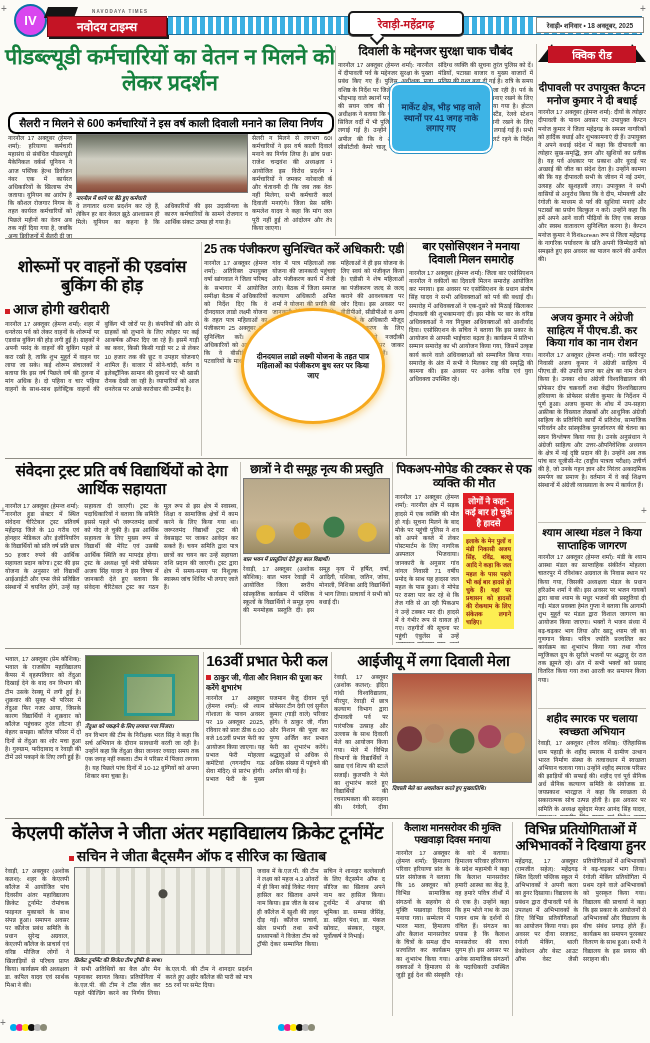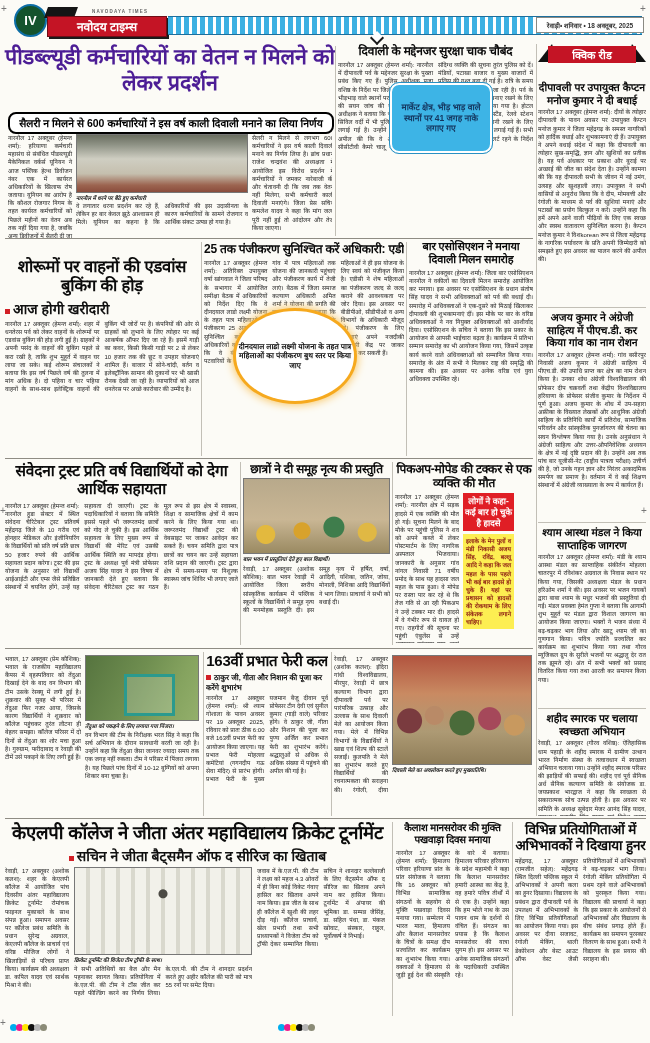--- a/index.html
+++ b/index.html
@@ -1,53 +1,53 @@
 <!DOCTYPE html>
 <html lang="hi"><head>
 <meta charset="utf-8">
 <style>
   html,body{margin:0;padding:0;}
   body{font-family:"Liberation Sans","DejaVu Sans",sans-serif;background:#e8e6e0;}
   .page{position:relative;width:650px;height:1043px;background:#fcfbf6;margin:0 auto;overflow:hidden;}
   .crop{position:absolute;color:#777;font-size:10px;line-height:1;font-weight:400;}
   
-  .logo-circle{position:absolute;left:14px;top:4px;width:29px;height:29px;border-radius:50%;background:#14532d;color:#fff;font-weight:800;font-size:13px;display:flex;align-items:center;justify-content:center;border:2px solid #0d6ea6;}
+  .logo-circle{position:absolute;left:14px;top:4px;width:29px;height:29px;border-radius:50%;background:#d946ef;color:#fff;font-weight:800;font-size:13px;display:flex;align-items:center;justify-content:center;border:2px solid #0d6ea6;}
   .black-flag{position:absolute;left:46px;top:7px;width:30px;height:11px;background:#151515;transform:skewX(-20deg);}
   .brand-small{position:absolute;left:92px;top:9px;font-size:4.5px;letter-spacing:1.2px;color:#666;font-weight:700;}
   .brand-box{position:absolute;left:47px;top:16px;width:118px;height:19px;background:#c41425;border:1px solid #6f0d16;color:#fff;font-weight:800;font-size:12px;display:flex;align-items:center;justify-content:center;box-shadow:2px 2px 0 #1a1a1a;}
   .checker{position:absolute;left:168px;top:16px;width:474px;height:17px;background:repeating-linear-gradient(90deg,#3cb0e2 0 5px,#ffffff 5px 8px);border-top:1px solid #1d6f9d;border-bottom:1px solid #1d6f9d;}
   .edition-badge{position:absolute;left:348px;top:11px;width:112px;height:21px;background:#fff;border:2px solid #1a1a1a;border-radius:5px;color:#c41425;font-weight:800;font-size:11px;display:flex;align-items:center;justify-content:center;box-shadow:0 1px 0 #555;}
   .edition-pointer{position:absolute;left:372px;top:33px;width:8px;height:8px;background:#fff;border-right:2px solid #1a1a1a;border-bottom:2px solid #1a1a1a;transform:rotate(45deg);}
   .date-box{position:absolute;left:536px;top:17px;width:106px;height:14px;background:#fff;border:1px solid #8a8a84;font-size:6.5px;font-weight:700;color:#333;display:flex;align-items:center;justify-content:center;}
   
   .art{position:absolute;overflow:hidden;}
   .hl{font-weight:800;text-align:center;color:#0b0b0b;line-height:1.18;letter-spacing:-0.2px;}
   .body{font-size:6px;line-height:1.36;text-align:justify;color:#242424;}
   .cols2{column-count:2;column-gap:5px;}
   .cols3{column-count:3;column-gap:5px;}
   .caption{font-size:5.5px;font-weight:700;font-style:italic;color:#191919;margin-top:1px;white-space:nowrap;overflow:hidden;}
   .kick{font-size:14px;font-weight:800;color:#101010;}
   .red-sq{display:inline-block;width:5px;height:5px;background:#d21f26;margin-right:3px;}
   .vrule{position:absolute;width:1px;background:#c2bfb6;}
   .hrule{position:absolute;height:1px;background:#8f8c84;}
   
-  .lead-hl{position:absolute;left:4px;top:44px;width:332px;font-size:21.5px;font-weight:900;text-align:center;line-height:1.22;color:#4c1d95;}
+  .lead-hl{position:absolute;left:4px;top:44px;width:332px;font-size:21.5px;font-weight:900;text-align:center;line-height:1.22;color:#15803d;}
   .lead-sub{position:absolute;left:8px;top:112px;width:316px;border:2px solid #000;border-radius:8px;background:#fff;font-size:10.5px;font-weight:800;text-align:center;padding:2px 3px;}
   .lead-body{position:absolute;left:8px;top:134px;width:324px;height:104px;display:flex;gap:4px;overflow:hidden;}
   .photo{border:1px solid #777;}
   .ph-protest{height:57px;background:linear-gradient(180deg,#6a6e60 0%,#8c9083 16%,#cfcec2 42%,#c5bfae 68%,#9c6450 88%,#8a4c3c 100%),radial-gradient(circle at 25% 55%,#f4f4ee 0 5px,transparent 6px);}
   .ph-dance{height:74px;background:radial-gradient(circle at 15% 75%,#e3b93e 0 9px,transparent 10px),radial-gradient(circle at 40% 70%,#d8a22c 0 8px,transparent 9px),radial-gradient(circle at 62% 65%,#3f7d4c 0 10px,transparent 11px),radial-gradient(circle at 85% 72%,#e0b844 0 9px,transparent 10px),linear-gradient(180deg,#b8a98b 0%,#c9b694 55%,#9a8a62 100%);}
   .ph-cage{height:64px;position:relative;background:linear-gradient(115deg,#56743f 0%,#6f8e50 45%,#85a35f 75%,#93af6b 100%);}
   .cage-box{position:absolute;left:34%;top:28%;width:40%;height:56%;border:3px solid #2b9a8e;background:rgba(220,230,220,0.25);}
   .ph-mela{height:108px;background:radial-gradient(circle at 12% 60%,#7a3b3f 0 12px,transparent 13px),radial-gradient(circle at 30% 55%,#b98a67 0 9px,transparent 10px),radial-gradient(circle at 50% 62%,#4a6b3a 0 12px,transparent 13px),radial-gradient(circle at 70% 58%,#a5485a 0 11px,transparent 12px),radial-gradient(circle at 88% 64%,#c8995f 0 10px,transparent 11px),linear-gradient(180deg,#b2543f 0%,#c98a62 35%,#ad9a74 70%,#8f7d58 100%);}
   .ph-cricket{height:86px;background:radial-gradient(circle at 50% 30%,#4c4a44 0 4px,transparent 5px),repeating-linear-gradient(90deg,#f2f1ea 0 11px,#d9d8cd 11px 15px),linear-gradient(180deg,#9a948a,#c4c0b2);}
   
   .q-blue{position:absolute;left:52px;top:22px;width:92px;height:60px;background:#3db4e6;border:2px solid #fff;outline:1px solid #2a90c2;border-radius:9px;color:#14355e;font-weight:800;font-size:8.5px;line-height:1.25;display:flex;align-items:center;justify-content:center;text-align:center;padding:3px;box-shadow:0 0 0 1px #bfe6f5;}
   
-  .q-ellipse{position:absolute;left:32px;top:52px;width:118px;height:90px;border-radius:50%;background:#fff;box-shadow:0 0 0 3px #f6a91e,0 0 9px 4px #f9c766;display:flex;align-items:center;justify-content:center;text-align:center;font-size:7.5px;font-weight:800;color:#111;line-height:1.3;}
+  .q-ellipse{position:absolute;left:40px;top:52px;width:118px;height:90px;border-radius:50%;background:#fff;box-shadow:0 0 0 3px #f6a91e,0 0 9px 4px #f9c766;display:flex;align-items:center;justify-content:center;text-align:center;font-size:7.5px;font-weight:800;color:#111;padding:10px;line-height:1.3;}
   
   .q-redbox{background:#e01e25;color:#fff;font-weight:800;font-size:8.5px;text-align:center;padding:3px 2px;line-height:1.25;}
   .q-yellow{background:#fdee52;color:#8a1712;font-weight:700;font-size:6px;text-align:justify;padding:3px;line-height:1.35;margin-top:3px;}
   
   .qr-col{position:absolute;left:538px;top:44px;width:108px;height:772px;overflow:hidden;}
   .qr-badge{position:relative;height:20px;margin-bottom:17px;}
   .qr-badge .tri-l,.qr-badge .tri-r{position:absolute;top:0;width:0;height:0;border-bottom:18px solid #111;}
   .qr-badge .tri-l{left:0;border-left:14px solid transparent;border-right:6px solid transparent;}
   .qr-badge .tri-r{right:0;border-right:14px solid transparent;border-left:6px solid transparent;}
   .qr-badge .rb{position:absolute;left:10px;right:10px;top:2px;height:17px;background:#c41425;color:#fff;font-weight:800;font-size:11px;display:flex;align-items:center;justify-content:center;}
@@ -67,20 +67,21 @@
   <span class="crop" style="left:640px;top:4px;">+</span>
   <span class="crop" style="left:0px;top:506px;">+</span>
   <span class="crop" style="left:641px;top:506px;">+</span>
   <span class="crop" style="left:0px;top:1018px;">+</span>
 
   <div class="logo-circle">IV</div>
   <div class="black-flag"></div>
   <div class="brand-small">NAVODAYA TIMES</div>
   <div class="brand-box">नवोदय टाइम्स</div>
   <div class="checker"></div>
+  <div class="edition-badge">रेवाड़ी-महेंद्रगढ़</div>
   <div class="edition-pointer"></div>
   <div class="date-box">रेवाड़ी• शनिवार • 18 अक्तूबर, 2025</div>
 
   <div class="lead-hl">पीडब्ल्यूडी कर्मचारियों का वेतन न मिलने को लेकर प्रदर्शन</div>
   <div class="lead-sub">सैलरी न मिलने से 600 कर्मचारियों ने इस वर्ष काली दिवाली मनाने का लिया निर्णय</div>
   <div class="lead-body">
     <div class="body" style="width:64px;flex:none;">नारनौल 17 अक्तूबर (हेमन्त शर्मा): हरियाणा कर्मचारी महासंघ से संबंधित पीडब्ल्यूडी मैकेनिकल वर्कर्स यूनियन ने आज पब्लिक हेल्थ डिवीजन नंबर एक में कार्यरत अधिकारियों के खिलाफ रोष जताया। यूनियन का आरोप है कि कौशल रोजगार निगम के तहत कार्यरत कर्मचारियों को पिछले महीनों का वेतन अब तक नहीं दिया गया है, जबकि अन्य डिवीजनों में सैलरी दी जा चुकी है। कर्मचारियों ने बताया कि वे पहले भी इस विषय पर अधिकारियों से मिल चुके हैं।</div>
     <div style="width:172px;flex:none;">
       <div class="photo ph-protest"></div>
       <div class="caption">नारनौल में धरने पर बैठे हुए कर्मचारी</div>
@@ -171,20 +172,21 @@
     </div>
   </div>
 
   <div class="art" style="left:206px;top:652px;width:122px;height:164px;">
     <div class="hl" style="font-size:15px;">163वीं प्रभात फेरी कल</div>
     <div class="kick" style="font-size:7.5px;margin:2px 0;"><span class="red-sq"></span><span>ठाकुर जी, गीता और निशान की पूजा कर करेंगे शुभारंभ</span></div>
     <div class="body cols2" style="height:106px;overflow:hidden;">नारनौल 17 अक्तूबर (हेमन्त शर्मा): श्री श्याम गोशाला के पावन अवसर पर 19 अक्तूबर 2025, रविवार को प्रातः ठीक 6:00 बजे 163वीं प्रभात फेरी का आयोजन किया जाएगा। यह प्रभात फेरी मोहल्ला कमेटियां (गगनदीप गऊ सेवा मंदिर) से प्रारंभ होगी। प्रभात फेरी के मुख्य यजमान बैजू दीवान पूर्व प्रोफेसर टीन देवी एवं सुनील कुमार (गाड़ी वाले) परिवार होंगे। वे ठाकुर जी, गीता और निशान की पूजा कर पुण्य अर्जित कर प्रभात फेरी का शुभारंभ करेंगे। श्रद्धालुओं से अधिक से अधिक संख्या में पहुंचने की अपील की गई है।</div>
   </div>
 
   <div class="art" style="left:334px;top:652px;width:199px;height:164px;">
+    <div class="hl" style="font-size:15px;white-space:nowrap;">आईजीयू में लगा दिवाली मेला</div>
     <div style="display:flex;gap:4px;margin-top:3px;">
       <div class="body" style="width:54px;flex:none;height:138px;overflow:hidden;">रेवाड़ी, 17 अक्तूबर (अशोक कलश): इंदिरा गांधी विश्वविद्यालय, मीरपुर, रेवाड़ी में छात्र कल्याण विभाग द्वारा दीपावली पर्व पर पारंपरिक उत्साह और उल्लास के साथ दिवाली मेले का आयोजन किया गया। मेले में विभिन्न विभागों के विद्यार्थियों ने खाद्य एवं शिल्प की स्टालें सजाईं। कुलपति ने मेले का शुभारंभ करते हुए विद्यार्थियों की रचनात्मकता की सराहना की। रंगोली, दीया सजावट सहित अनेक प्रतियोगिताओं का आयोजन किया गया।</div>
       <div style="width:140px;flex:none;">
         <div class="photo ph-mela"></div>
         <div class="caption">दिवाली मेले का अवलोकन करते हुए मुख्यातिथि।</div>
       </div>
     </div>
   </div>
 
   <div class="art" style="left:5px;top:822px;width:385px;height:194px;">

